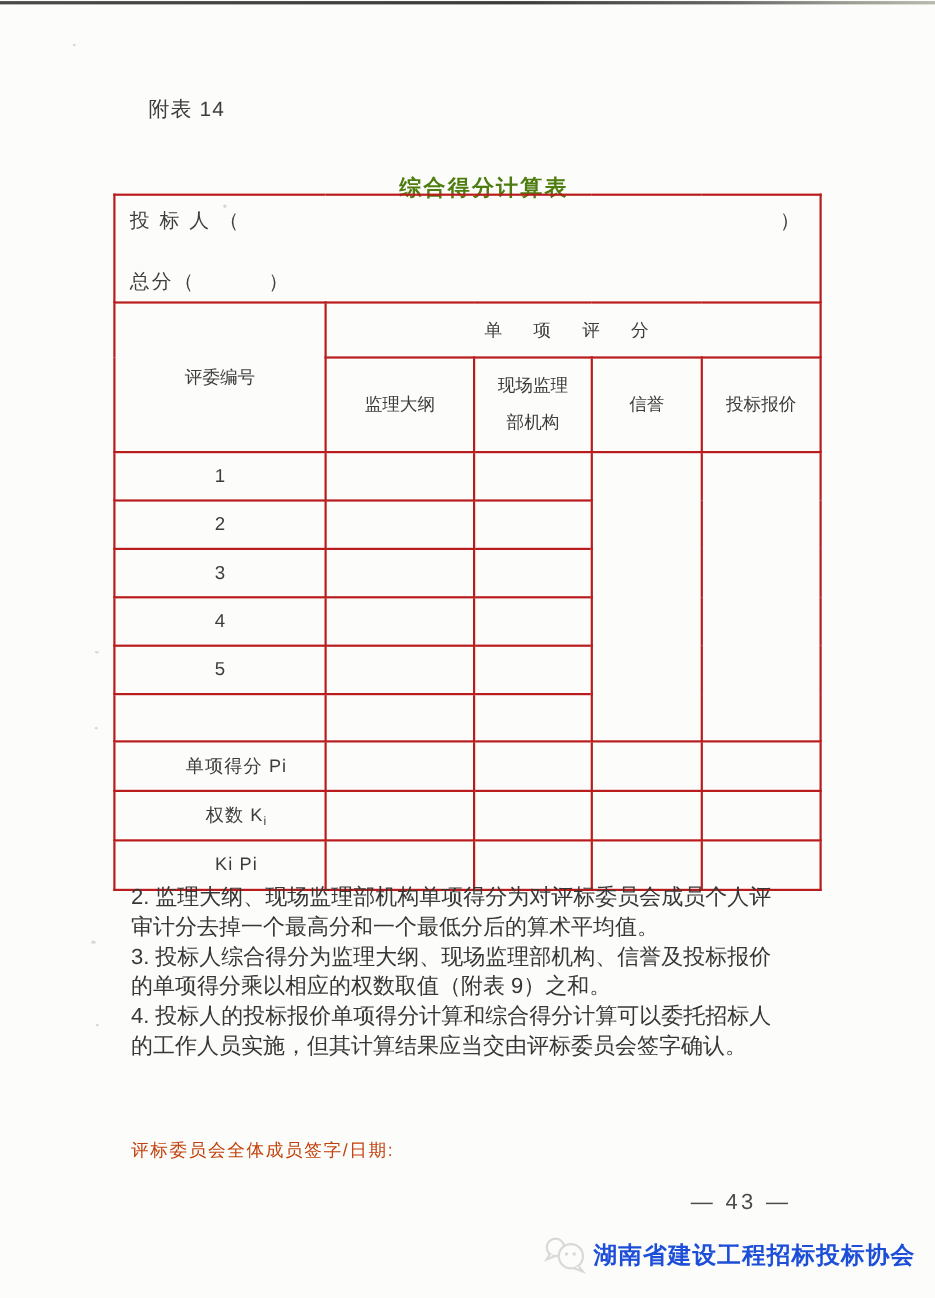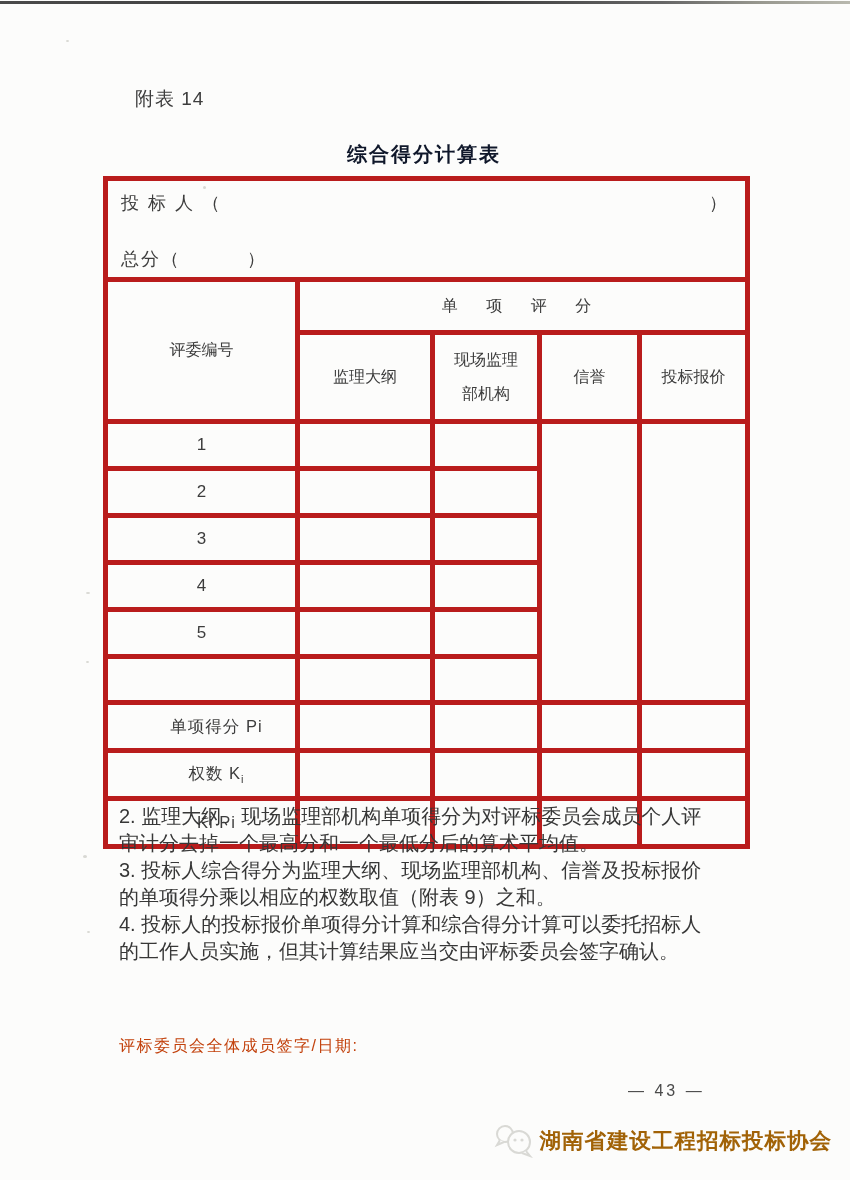--- a/index.html
+++ b/index.html
@@ -6,47 +6,47 @@
   .page{
     position:relative;width:850px;height:1180px;overflow:hidden;
     background:#fcfcfb;color:#3a3a3a;
     font-family:"Liberation Sans", sans-serif;
   }
   .scan-topline{
     position:absolute;top:1px;left:0;width:100%;height:3px;
     background:linear-gradient(90deg,#4a4a4a,#3b3b3b 55%,#666 78%,#9a9a91 90%,#b8b8ae);
   }
   .attachment-label{position:absolute;left:135px;top:86px;font-size:19px;letter-spacing:1px;color:#3d3d3d;}
-  .doc-title{position:absolute;left:103px;top:141px;width:642px;margin:0;text-align:center;
-    font-size:20px;font-weight:bold;letter-spacing:2px;color:#0f172a;}
+  .doc-title{position:absolute;left:103px;top:141px;width:642px;margin:16px;text-align:center;
+    font-size:20px;font-weight:bold;letter-spacing:2px;color:#4d7c0f;}
   table.score-table{
     position:absolute;left:103px;top:176px;width:642px;
     border-collapse:collapse;table-layout:fixed;border:2px solid #454545;
   }
-  .score-table td{border:5px solid #b91c1c;text-align:center;vertical-align:middle;
+  .score-table td{border:2px solid #b91c1c;text-align:center;vertical-align:middle;
     font-size:16px;color:#3c3c3c;padding:0;}
   .bidder-cell{text-align:left !important;padding:8px 16px 6px 13px !important;}
   .bidder-line{display:flex;justify-content:space-between;font-size:18px;letter-spacing:2px;margin-top:2px;color:#3e3e3e;}
   .total-line{margin-top:32px;font-size:18px;letter-spacing:2px;color:#3e3e3e;}
   .total-gap{display:inline-block;width:66px;}
   .hdr1-cell{height:48px;}
   .group-hdr{letter-spacing:12px;font-size:17px;}
   .hdr2-cell{height:84px;}
   .wrap{white-space:pre-line;line-height:34px;}
   .jrow td{height:42px;font-size:17px;}
   .blankrow td{height:41px;}
   .srow td{height:43px;padding-left:30px;}
   .srow .rowlabel{font-size:16.5px;letter-spacing:1px;}
   sub{font-size:11px;}
   .notes{position:absolute;left:119px;top:803px;width:632px;font-size:20px;line-height:27px;color:#373737;}
   .notes p{margin:0;white-space:pre-line;}
   .signature{position:absolute;left:119px;top:1036px;font-size:16px;letter-spacing:1.5px;color:#c2410c;}
-  .page-number{position:absolute;left:628px;top:1082px;font-size:16px;letter-spacing:3px;color:#4a4a4a;}
+  .page-number{position:absolute;left:628px;top:1082px;font-size:20px;letter-spacing:3px;color:#4a4a4a;}
   .footer-watermark{position:absolute;right:18px;top:1122px;display:flex;align-items:center;gap:5px;
-    color:#a16207;font-size:21.5px;letter-spacing:1px;font-weight:bold;}
+    color:#1d4ed8;font-size:21.5px;letter-spacing:1px;font-weight:bold;}
   .logo-icon{flex:0 0 auto;}
   .speck{position:absolute;background:#b9b9b2;border-radius:50%;opacity:.55;}
 </style>
 </head>
 <body>
 
 <div class="page">
 
   <div class="scan-topline"></div>
 

